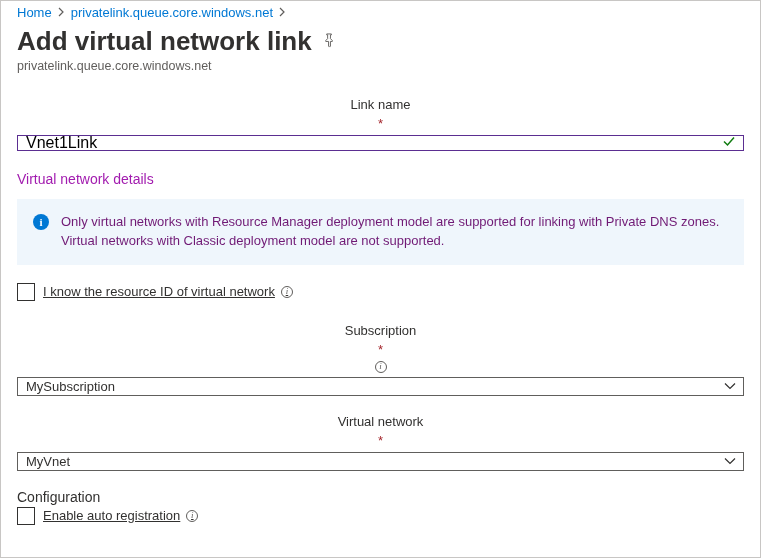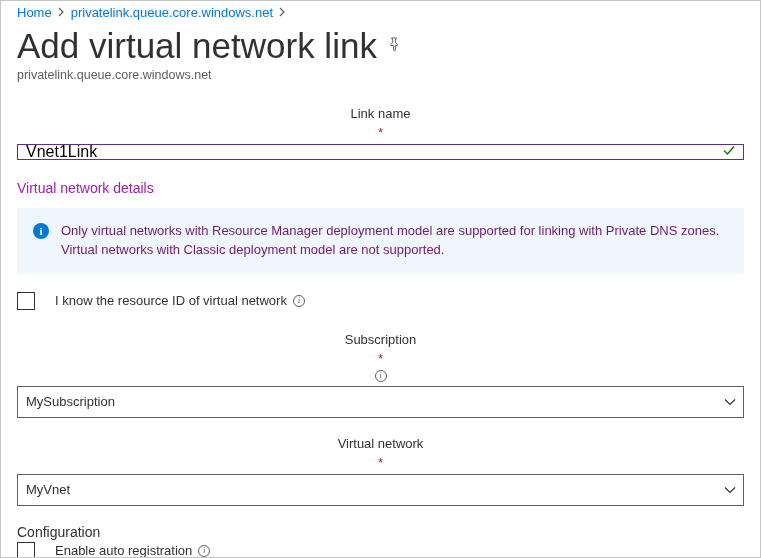--- a/index.html
+++ b/index.html
@@ -17,21 +17,21 @@
     .breadcrumb {
       display: flex;
       align-items: center;
       font-size: 13px;
       margin-bottom: 6px;
       gap: 4px;
     }
     .breadcrumb a { color: #0078d4; text-decoration: none; }
     .breadcrumb .sep { color: #605e5c; font-size: 11px; padding: 0 2px; }
     .title-row { display: flex; align-items: center; gap: 10px; margin-bottom: 2px; }
-    .page-title { font-size: 35px; font-weight: 400; color: #323130; }
+    .page-title { font-size: 26px; font-weight: 700; color: #323130; }
     .pin-icon { color: #605e5c; }
     .subtitle { font-size: 12.5px; color: #605e5c; margin-bottom: 24px; }
     .field-label { font-size: 13px; color: #323130; margin-bottom: 4px; display: flex; align-items: center; gap: 4px; flex-direction: column; }
     .req { color: #a4262c; }
     .info-icon {
       display: inline-flex;
       width: 12px; height: 12px;
       border: 1px solid #605e5c;
       border-radius: 50%;
       align-items: center; justify-content: center;
@@ -71,32 +71,32 @@
     .info-box-icon {
       width: 16px; height: 16px; flex: 0 0 16px;
       background: #0078d4;
       border-radius: 50%;
       display: flex; align-items: center; justify-content: center;
       color: #fff; font-weight: bold; font-size: 11px;
       font-family: Georgia, serif;
       margin-top: 1px;
     }
     .info-box-text { font-size: 13px; color: #701a75; line-height: 1.45; }
-    .checkbox-row { display: flex; align-items: center; gap: 20px; margin-bottom: 22px; }
+    .checkbox-row { display: flex; align-items: center; gap: 8px; margin-bottom: 22px; text-decoration: underline; }
     .checkbox {
       width: 18px; height: 18px;
       border: 1px solid #323130;
       background: #fff;
       flex: 0 0 18px;
     }
     .checkbox-label { font-size: 13px; display: flex; align-items: center; gap: 6px; }
     .select-wrap { position: relative; margin-bottom: 18px; }
     .select {
       width: 100%;
-      height: 32px;
+      height: 19px;
       border: 1px solid #605e5c;
       padding: 0 30px 0 8px;
       font-size: 13px;
       display: flex;
       align-items: center;
       background: #fff;
       cursor: pointer;
     }
     .chevron {
       position: absolute;

